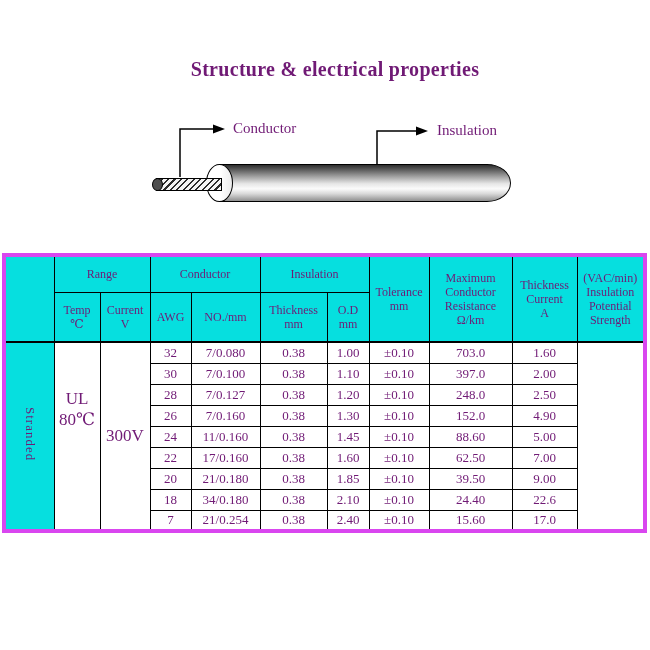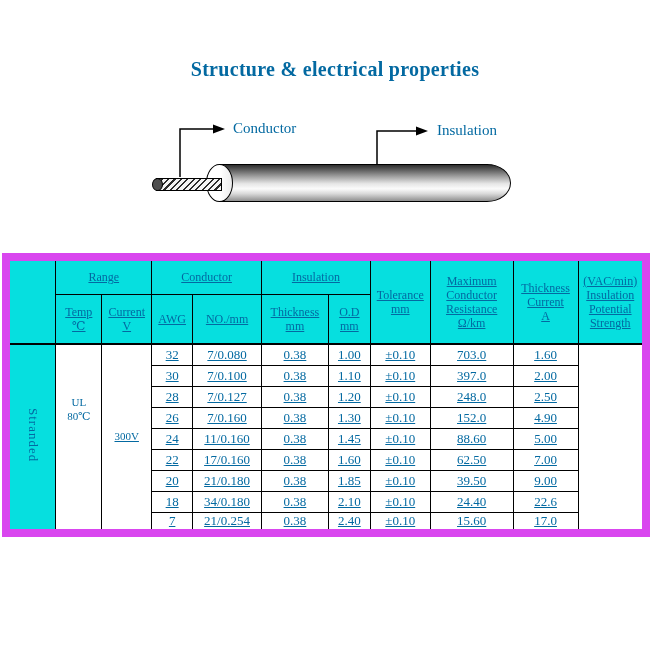--- a/index.html
+++ b/index.html
@@ -6,21 +6,21 @@
     margin: 0;
     padding: 0;
     background: #ffffff;
   }
   #canvas {
     position: relative;
     width: 650px;
     height: 650px;
     background: #ffffff;
     font-family: "Liberation Serif", "DejaVu Serif", serif;
-    color: #0369a1;
+    color: #701a75;
     overflow: hidden;
   }
 
   
   .page-title {
     position: absolute;
     left: 10px;
     top: 58px;
     width: 650px;
     text-align: center;
@@ -78,23 +78,22 @@
   }
   .conductor-label { left: 233px; top: 120px; }
   .insulation-label { left: 437px; top: 122px; }
 
   
   .spec-table {
     position: absolute;
     left: 2px; top: 253px;
     border-collapse: collapse;
     table-layout: fixed;
-    border: 8px solid #d946ef;
+    border: 4px solid #d946ef;
     font-family: "Liberation Serif", "DejaVu Serif", serif;
-    text-decoration: underline;
   }
   .spec-table td, .spec-table th {
     border: 1px solid #000;
     padding: 0;
     text-align: center;
     vertical-align: middle;
     font-weight: normal;
     overflow: hidden;
   }
   .hdr {
@@ -106,21 +105,21 @@
   }
   .row-h1 { height: 37px; }
   .row-h2 { height: 50px; }
   .body-row { height: 21px; }
   .num {
     font-size: 13px;
     line-height: 1;
     background: #ffffff;
   }
   .merged-val {
-    font-size: 11px;
+    font-size: 17px;
     font-weight: bold;
     background: #ffffff;
     white-space: pre-line;
     line-height: 1.25;
   }
   .shift-up { position: relative; top: -27px; display: inline-block; }
   .stranded-cell {
     background: #06dfdf;
     font-size: 13px;
     font-weight: bold;

